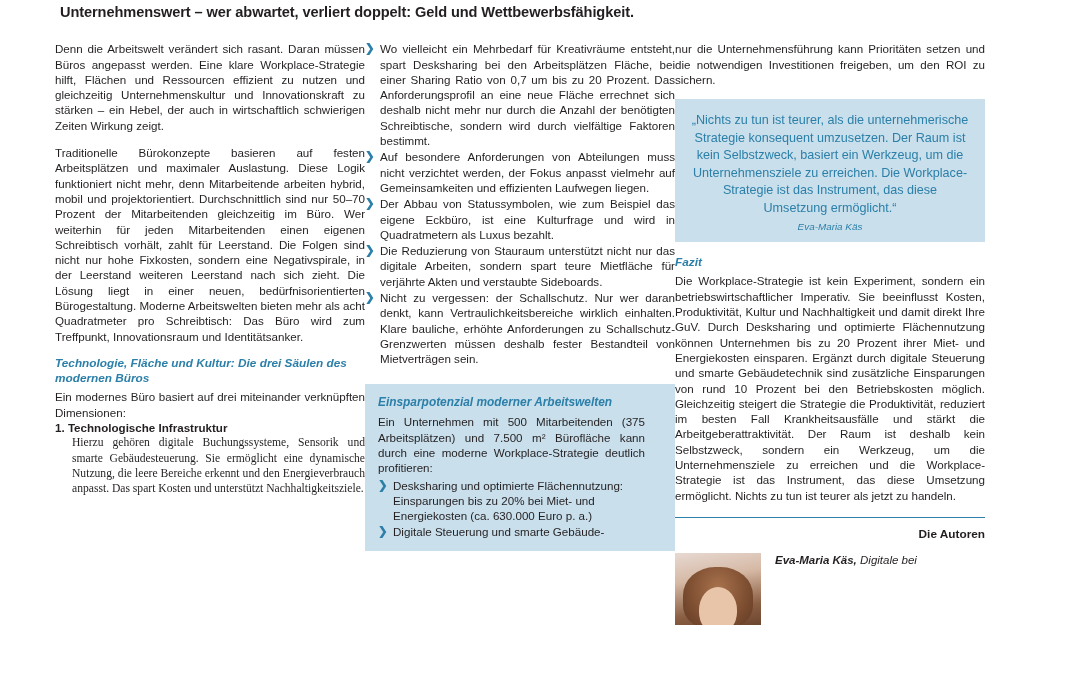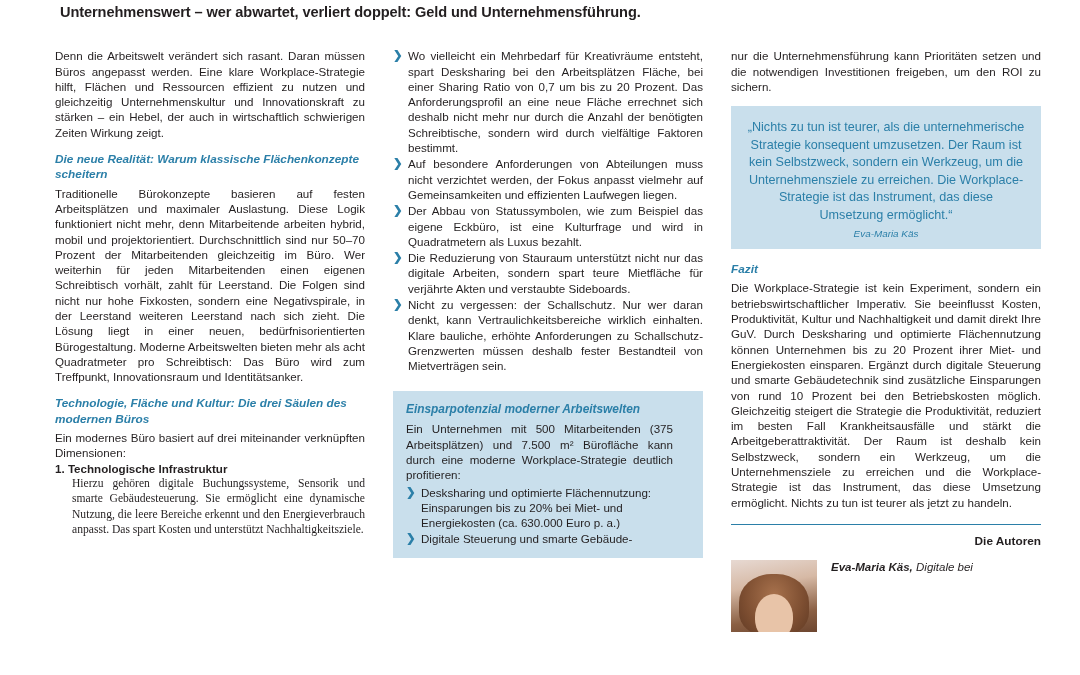--- a/index.html
+++ b/index.html
@@ -24,22 +24,21 @@
   .headline {
     font-size: 14.6px;
     font-weight: bold;
     letter-spacing: -0.1px;
     color: #231f20;
     margin: 3px 0 0 5px;
     line-height: 1.25;
   }
   .cols {
     display: flex;
-    gap: 28px;
-    margin-top: 27px;
+    margin-top: 20px;
   }
   .col {
     width: 310px;
     flex: 0 0 310px;
   }
   p, li, div {
     -webkit-hyphens: auto;
     hyphens: auto;
   }
   .body-text {
@@ -184,28 +183,27 @@
     line-height: 15.3px;
     font-style: italic;
   }
   .author-info b { font-style: italic; }
 </style>
 </head>
 <body>
 
 <div class="page">
 
-  <h1 class="headline">Unternehmenswert – wer abwartet, verliert doppelt: Geld und Unternehmensführung.</h1>
+  <h1 class="headline">Unternehmenswert – wer abwartet, verliert doppelt: Geld und Wettbewerbsfähigkeit.</h1>
 
   <div class="cols">
 
     <div class="col">
       <p class="body-text">Denn die Arbeitswelt verändert sich rasant. Daran müssen Büros angepasst werden. Eine klare Workplace-Strategie hilft, Flächen und Ressourcen effizient zu nutzen und gleichzeitig Unternehmenskultur und Innovationskraft zu stärken – ein Hebel, der auch in wirtschaftlich schwierigen Zeiten Wirkung zeigt.</p>
 
-      <div class="sub-head">Die neue Realität: Warum klassische Flächenkonzepte scheitern</div>
 
       <p class="body-text">Traditionelle Bürokonzepte basieren auf festen Arbeitsplätzen und maximaler Auslastung. Diese Logik funktioniert nicht mehr, denn Mitarbeitende arbeiten hybrid, mobil und projektorientiert. Durchschnittlich sind nur 50–70 Prozent der Mitarbeitenden gleichzeitig im Büro. Wer weiterhin für jeden Mitarbeitenden einen eigenen Schreibtisch vorhält, zahlt für Leerstand. Die Folgen sind nicht nur hohe Fixkosten, sondern eine Negativspirale, in der Leerstand weiteren Leerstand nach sich zieht. Die Lösung liegt in einer neuen, bedürfnisorientierten Bürogestaltung. Moderne Arbeitswelten bieten mehr als acht Quadratmeter pro Schreibtisch: Das Büro wird zum Treffpunkt, Innovationsraum und Identitätsanker.</p>
 
       <div class="sub-head">Technologie, Fläche und Kultur: Die drei Säulen des modernen Büros</div>
 
       <p class="body-text tight">Ein modernes Büro basiert auf drei miteinander verknüpften Dimensionen:</p>
 
       <div class="numbered">1. Technologische Infrastruktur</div>
       <div class="indent-block">Hierzu gehören digitale Buchungssysteme, Sensorik und smarte Gebäudesteuerung. Sie ermöglicht eine dynamische Nutzung, die leere Bereiche erkennt und den Energieverbrauch anpasst. Das spart Kosten und unterstützt Nachhaltigkeitsziele.</div>
     </div>
@@ -249,21 +247,21 @@
             <span>Digitale Steuerung und smarte Gebäude-</span>
           </li>
         </ul>
       </div>
     </div>
 
     <div class="col">
       <p class="body-text">nur die Unternehmensführung kann Prioritäten setzen und die notwendigen Investitionen freigeben, um den ROI zu sichern.</p>
 
       <div class="quote-box">
-        <div class="quote-text">„Nichts zu tun ist teurer, als die unternehmerische Strategie konsequent umzusetzen. Der Raum ist kein Selbstzweck, sondern ein Werkzeug, um die Unternehmensziele zu erreichen. Die Workplace-Strategie ist das Instrument, das diese Umsetzung ermöglicht.“</div>
+        <div class="quote-text">„Nichts zu tun ist teurer, als die unternehmerische Strategie konsequent umzusetzen. Der Raum ist kein Selbstzweck, basiert ein Werkzeug, um die Unternehmensziele zu erreichen. Die Workplace-Strategie ist das Instrument, das diese Umsetzung ermöglicht.“</div>
         <div class="quote-author">Eva-Maria Käs</div>
       </div>
 
       <div style="height:13px"></div>
 
       <div class="sub-head small-gap">Fazit</div>
       <p class="body-text tight">Die Workplace-Strategie ist kein Experiment, sondern ein betriebswirtschaftlicher Imperativ. Sie beeinflusst Kosten, Produktivität, Kultur und Nachhaltigkeit und damit direkt Ihre GuV. Durch Desksharing und optimierte Flächennutzung können Unternehmen bis zu 20 Prozent ihrer Miet- und Energiekosten einsparen. Ergänzt durch digitale Steuerung und smarte Gebäudetechnik sind zusätzliche Einsparungen von rund 10 Prozent bei den Betriebskosten möglich. Gleichzeitig steigert die Strategie die Produktivität, reduziert im besten Fall Krankheitsausfälle und stärkt die Arbeitgeberattraktivität. Der Raum ist deshalb kein Selbstzweck, sondern ein Werkzeug, um die Unternehmensziele zu erreichen und die Workplace-Strategie ist das Instrument, das diese Umsetzung ermöglicht. Nichts zu tun ist teurer als jetzt zu handeln.</p>
 
       <hr class="rule">
 

